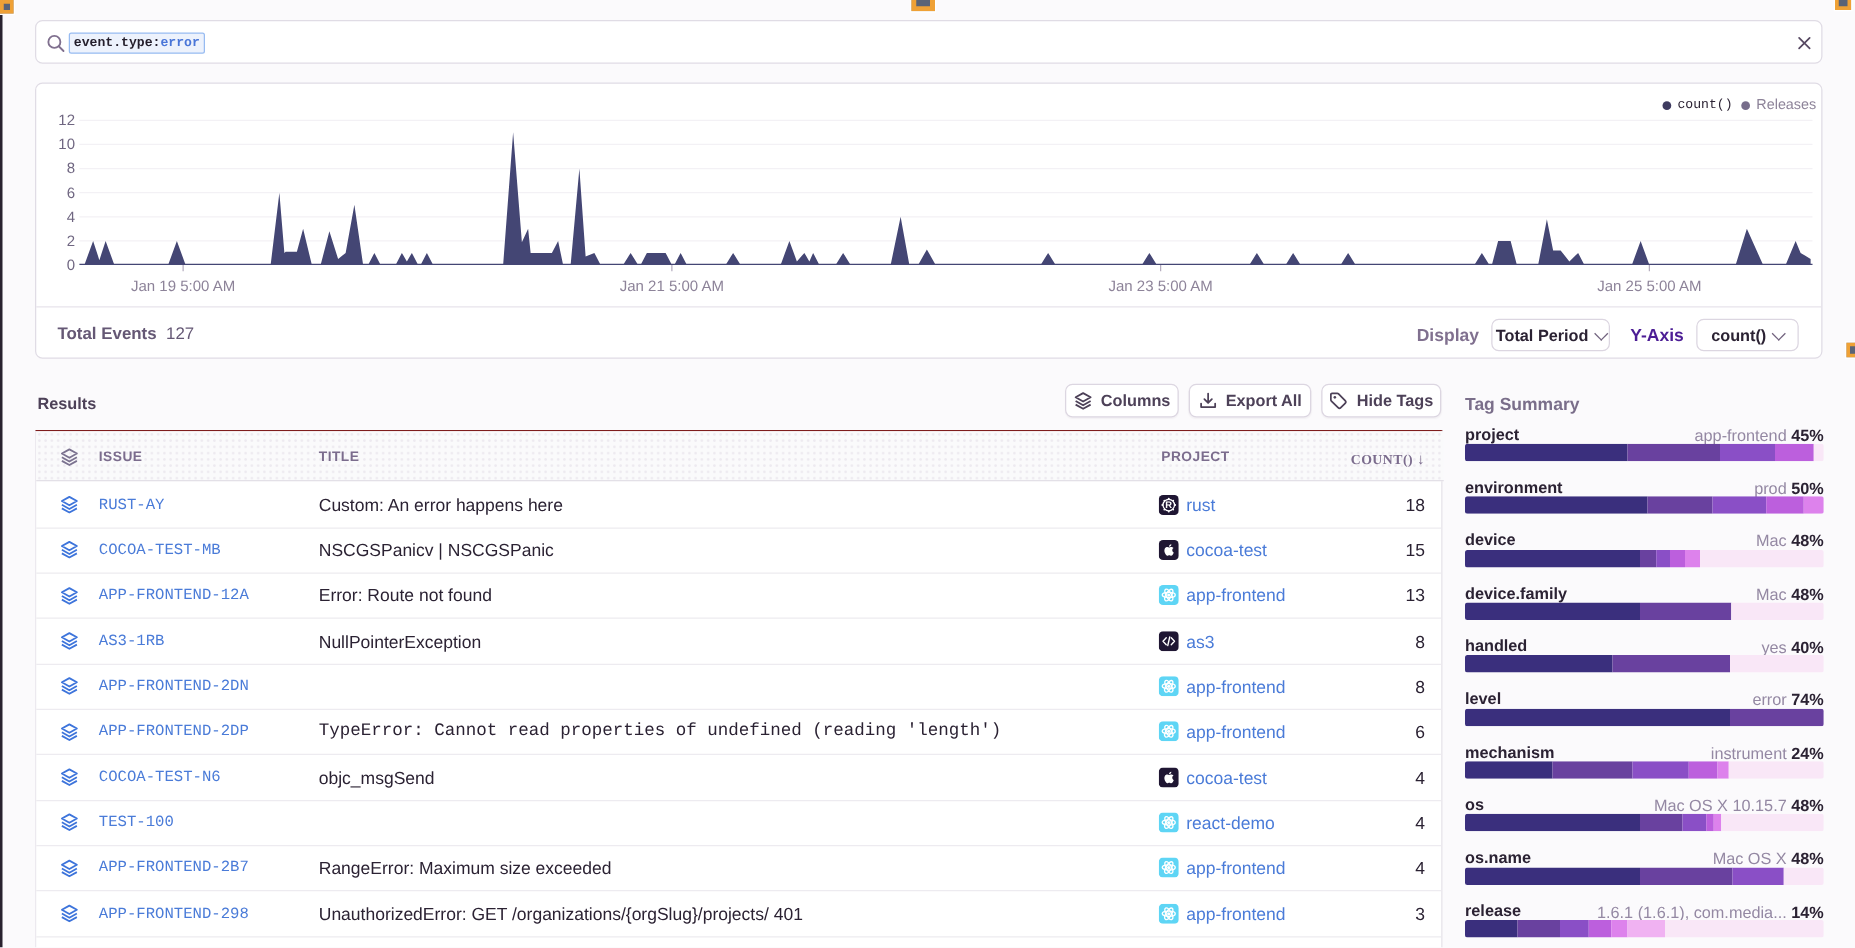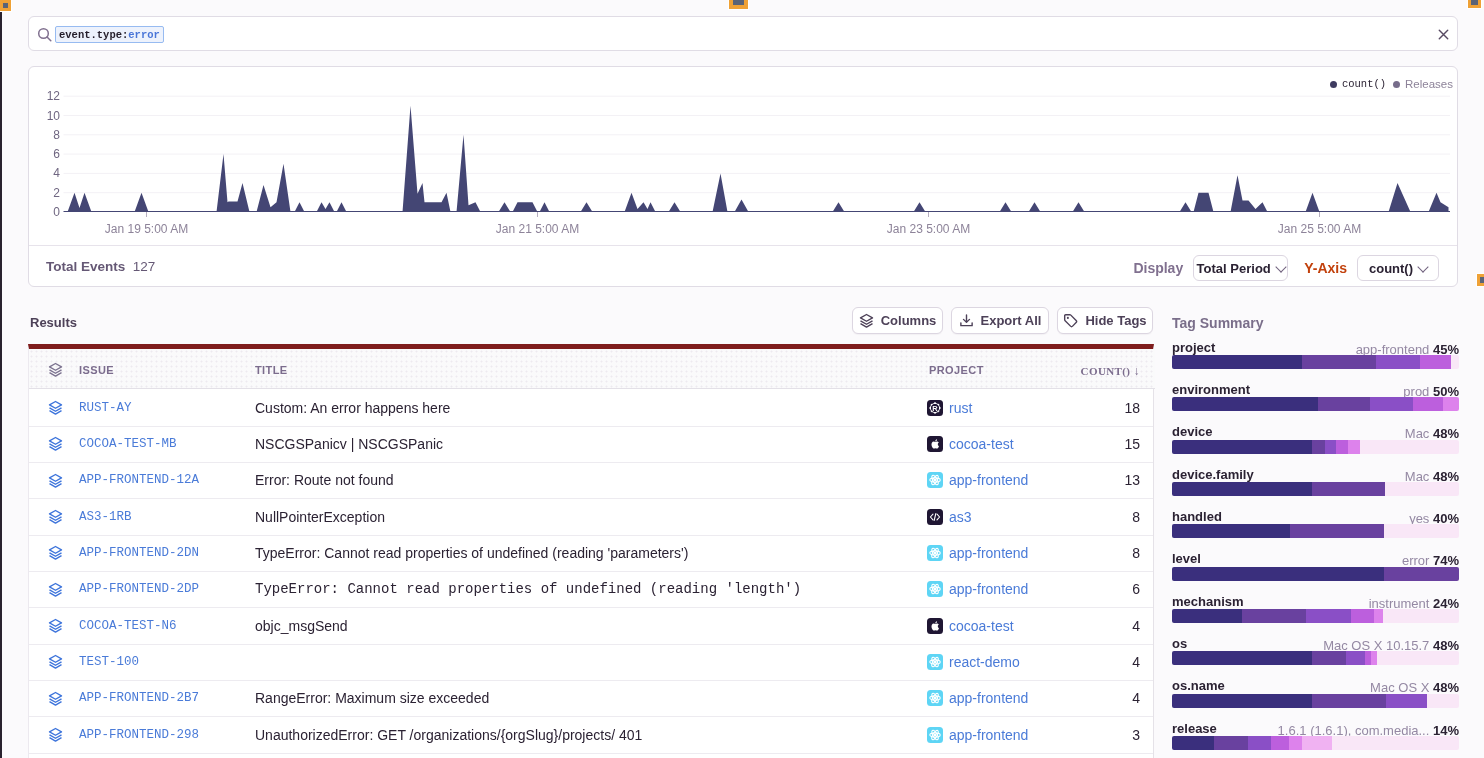--- a/index.html
+++ b/index.html
@@ -68,40 +68,40 @@
     <span style="width:7px;height:7px;border-radius:50%;background:#3e3b60;"></span>
     <span class="mono" style="font-size:10.5px;color:#2b2233;margin-left:5px;">count()</span>
     <span style="width:7px;height:7px;border-radius:50%;background:#776d8b;margin-left:7px;"></span>
     <span style="font-size:11.5px;color:#8d8399;margin-left:5px;">Releases</span>
   </div>
   <div class="abs" style="left:0;right:0;top:178px;height:1px;background:#e7e3eb;"></div>
   <div class="abs" style="left:17px;top:192px;font-size:13.5px;color:#655875;"><b>Total Events</b>&nbsp;&nbsp;<span>127</span></div>
   <div class="abs" style="right:18px;top:188px;display:flex;align-items:center;gap:10px;">
     <span style="font-size:14px;font-weight:600;color:#80708f;">Display</span>
     <span class="ddbtn" style="position:relative;width:95px;height:26px;">Total Period<span class="chev"></span></span>
-    <span style="font-size:14px;font-weight:600;color:#c2410c;margin-left:6px;">Y-Axis</span>
+    <span style="font-size:14px;font-weight:600;color:#4c1d95;margin-left:6px;">Y-Axis</span>
     <span class="ddbtn" style="position:relative;width:82px;height:26px;">count()<span class="chev"></span></span>
   </div>
 </div>
 
 <div class="abs" style="left:30px;top:315px;font-size:13px;font-weight:bold;color:#4d4158;">Results</div>
 <div class="btn" style="left:852px;top:307px;width:91px;height:27px;"><svg width="15" height="15" viewBox="0 0 16 16">
       <path d="M8 1.6 L14.4 5.2 L8 8.8 L1.6 5.2 Z" fill="none" stroke="#4d4158" stroke-width="1.5" stroke-linejoin="round"></path>
       <path d="M1.6 8.4 L8 12 L14.4 8.4" fill="none" stroke="#4d4158" stroke-width="1.5" stroke-linejoin="round"></path>
       <path d="M1.6 11.4 L8 15 L14.4 11.4" fill="none" stroke="#4d4158" stroke-width="1.5" stroke-linejoin="round"></path>
     </svg>Columns</div>
 <div class="btn" style="left:951px;top:307px;width:98px;height:27px;"><svg width="15" height="15" viewBox="0 0 16 16">
       <path d="M8 2 L8 9.5 M4.8 6.8 L8 10 L11.2 6.8" fill="none" stroke="#4d4158" stroke-width="1.5" stroke-linecap="round" stroke-linejoin="round"></path>
       <path d="M2 10.5 L2 13.5 L14 13.5 L14 10.5" fill="none" stroke="#4d4158" stroke-width="1.5" stroke-linecap="round" stroke-linejoin="round"></path>
     </svg>Export All</div>
 <div class="btn" style="left:1057px;top:307px;width:96px;height:27px;"><svg width="15" height="15" viewBox="0 0 16 16">
       <path d="M1.8 2.8 a1 1 0 0 1 1-1 L7.2 1.8 a1.6 1.6 0 0 1 1.15 0.47 L14 8 a1.6 1.6 0 0 1 0 2.26 L10.26 14 a1.6 1.6 0 0 1 -2.26 0 L2.27 8.35 A1.6 1.6 0 0 1 1.8 7.2 Z" fill="none" stroke="#4d4158" stroke-width="1.5" stroke-linejoin="round"></path>
       <circle cx="5.2" cy="5.2" r="1.1" fill="#4d4158"></circle>
     </svg>Hide Tags</div>
-<div class="abs" style="left:28px;top:344px;width:1126px;height:414px;background:#fff;border-top:5px solid #7f1d1d;border-left:1px solid #ece9ef;border-right:1px solid #e5e2e8;">
+<div class="abs" style="left:28px;top:344px;width:1126px;height:414px;background:#fff;border-top:1px solid #7f1d1d;border-left:1px solid #ece9ef;border-right:1px solid #e5e2e8;">
 <div class="abs" style="left:0;top:0;width:1126px;height:40px;background:#fafafb;background-image:radial-gradient(circle,#edeaf0 0.9px,transparent 1.1px);background-size:5px 5px;border-bottom:1px solid #e3e0e7;"></div>
 <div class="abs" style="left:19px;top:13px;">
       <svg width="15" height="15" viewBox="0 0 16 16">
         <path d="M8 1.6 L14.4 5.2 L8 8.8 L1.6 5.2 Z" fill="none" stroke="#7c7390" stroke-width="1.5" stroke-linejoin="round"></path>
         <path d="M1.6 8.4 L8 12 L14.4 8.4" fill="none" stroke="#7c7390" stroke-width="1.5" stroke-linejoin="round"></path>
         <path d="M1.6 11.4 L8 15 L14.4 11.4" fill="none" stroke="#7c7390" stroke-width="1.5" stroke-linejoin="round"></path>
       </svg>
     </div>
 <div class="abs hdrcell" style="left:50px;top:15px;">ISSUE</div>
 <div class="abs hdrcell" style="left:226px;top:15px;">TITLE</div>
@@ -206,21 +206,20 @@
 <div class="abs cnt" style="left:1021px;top:160px;width:90px;">8</div>
 <div class="row-border" style="top:186px;"></div>
 <div class="abs" style="left:19px;top:196px;">
       <svg width="15" height="15" viewBox="0 0 16 16">
         <path d="M8 1.6 L14.4 5.2 L8 8.8 L1.6 5.2 Z" fill="none" stroke="#3d74db" stroke-width="1.5" stroke-linejoin="round"></path>
         <path d="M1.6 8.4 L8 12 L14.4 8.4" fill="none" stroke="#3d74db" stroke-width="1.5" stroke-linejoin="round"></path>
         <path d="M1.6 11.4 L8 15 L14.4 11.4" fill="none" stroke="#3d74db" stroke-width="1.5" stroke-linejoin="round"></path>
       </svg>
     </div>
 <div class="abs issue-id" style="left:50px;top:197px;">APP-FRONTEND-2DN</div>
-<div class="abs title-txt" style="left:226px;top:196px;">TypeError: Cannot read properties of undefined (reading 'parameters')</div>
 <div class="abs" style="left:898px;top:196px;display:flex;align-items:center;gap:6px;">
       <span style="display:inline-block;width:16px;height:16px;">
         <svg width="16" height="16" viewBox="0 0 16 16">
           <rect width="16" height="16" rx="3.5" fill="#5ed5f5"></rect>
           <g stroke="#fff" stroke-width="1.1" fill="none">
             <ellipse cx="8" cy="8" rx="5.2" ry="2.1"></ellipse>
             <ellipse cx="8" cy="8" rx="5.2" ry="2.1" transform="rotate(60 8 8)"></ellipse>
             <ellipse cx="8" cy="8" rx="5.2" ry="2.1" transform="rotate(120 8 8)"></ellipse>
           </g>
           <circle cx="8" cy="8" r="1.3" fill="#fff"></circle>

